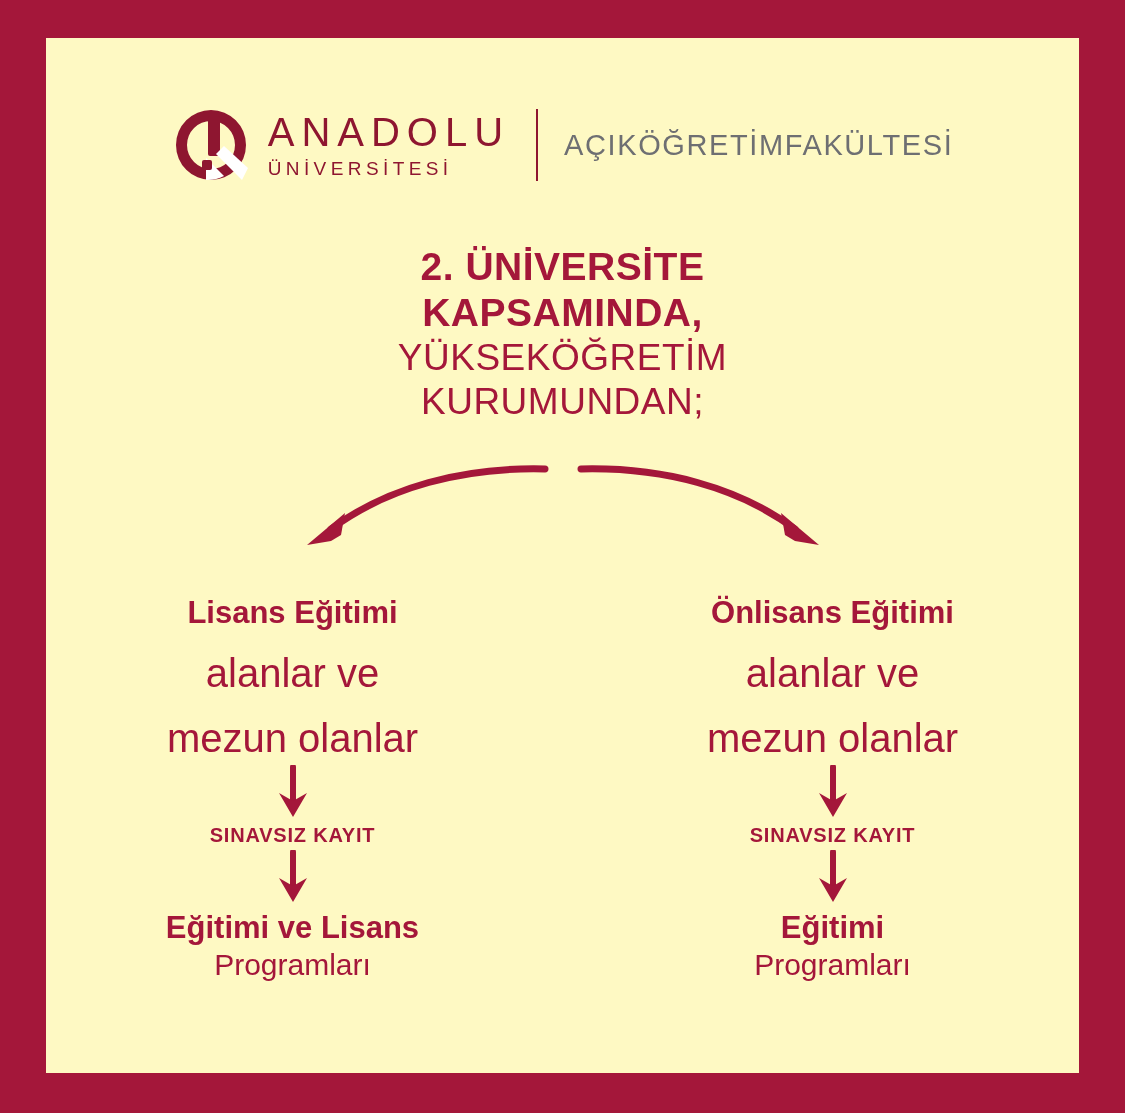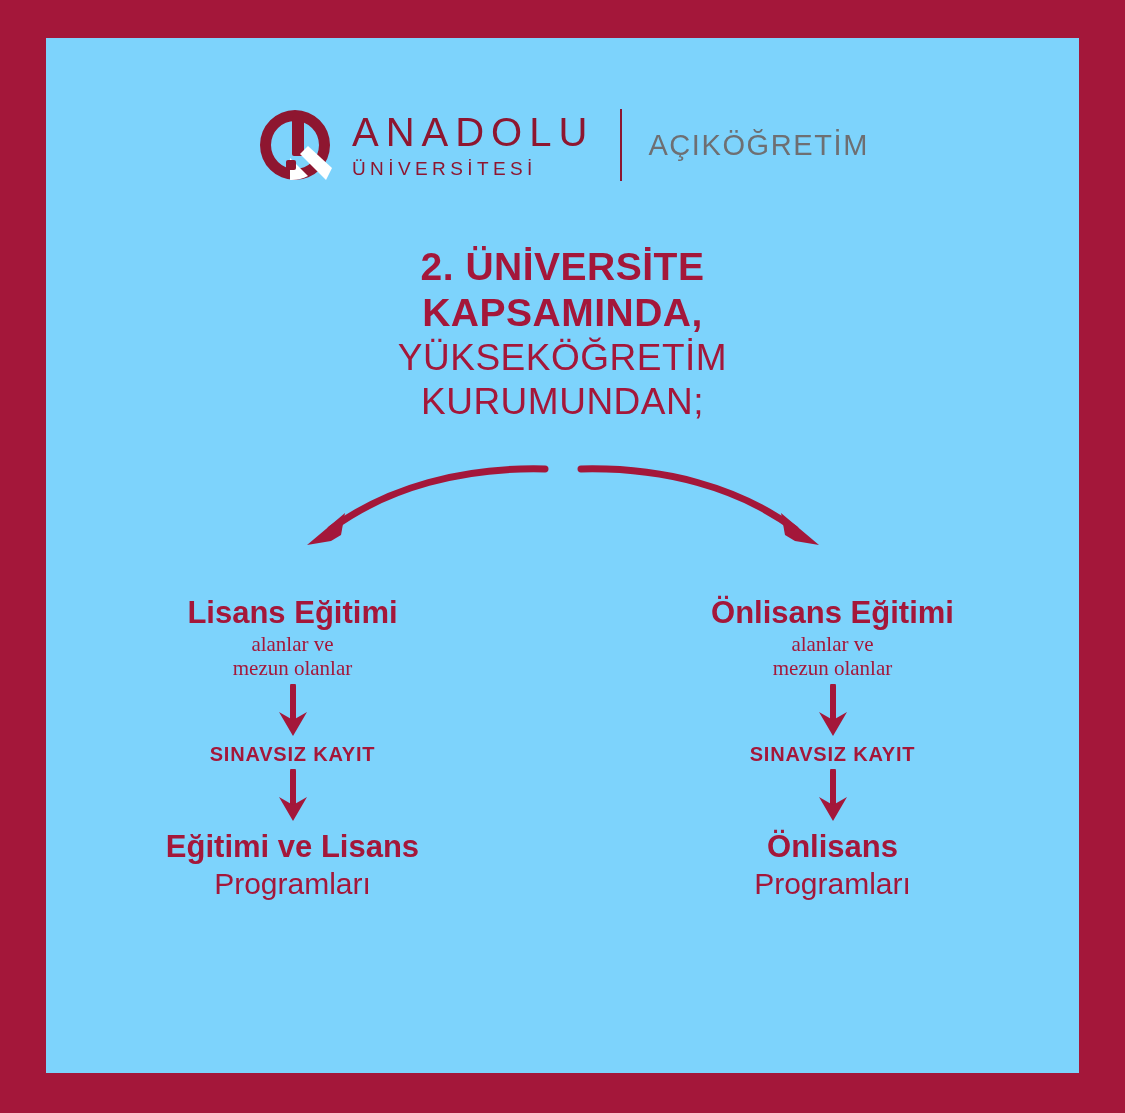--- a/index.html
+++ b/index.html
@@ -21,21 +21,21 @@
     background: #A4173A;
     box-sizing: border-box;
   }
 
   .card {
     position: absolute;
     left: 46px;
     top: 38px;
     width: 1033px;
     height: 1035px;
-    background: #7dd3fc;
+    background: #fef9c3;
     box-sizing: border-box;
     display: flex;
     flex-direction: column;
     align-items: center;
   }
 
   
   .logo-row {
     margin-top: 68px;
     display: flex;
@@ -137,25 +137,24 @@
     width: 330px;
     text-align: center;
     color: #A4173A;
   }
   .col-title {
     font-size: 31px;
     font-weight: bold;
     line-height: 1.2;
   }
   .col-sub {
-    font-size: 21px;
+    font-size: 40px;
     font-weight: 400;
     line-height: 1.18;
-    margin-top: 0;
-    font-family: Liberation Serif, serif;
+    margin-top: 18px;
   }
   .small-arrow {
     height: 62px;
     display: flex;
     align-items: center;
     justify-content: center;
   }
   .small-arrow svg { display:block; }
 
   .step-label {
@@ -192,20 +191,21 @@
           <path d="M44 48 L70 74 L76 62 L52 40 Z" fill="#ffffff"></path>
         </svg>
       </div>
       <div class="logo-wordmark">
         <span class="wordmark-main">ANADOLU</span>
         <span class="wordmark-sub">ÜNİVERSİTESİ</span>
       </div>
       <div class="logo-divider"></div>
       <div class="logo-faculty">
         <span>AÇIKÖĞRETİM</span>
+        <span>FAKÜLTESİ</span>
       </div>
     </div>
 
     <div class="headline">
       <div class="l1">2. ÜNİVERSİTE</div>
       <div class="l2">KAPSAMINDA,</div>
       <div class="l4">YÜKSEKÖĞRETİM</div>
       <div class="l5">KURUMUNDAN;</div>
     </div>
 
@@ -261,19 +261,19 @@
 
         <div class="step-label">SINAVSIZ KAYIT</div>
 
         <div class="small-arrow">
           <svg width="40" height="56" viewBox="0 0 40 56" aria-hidden="true">
             <path d="M20 2 L20 36" stroke="#A4173A" stroke-width="6" stroke-linecap="round" fill="none"></path>
             <path d="M20 52 L6 28 L20 36 L34 28 Z" fill="#A4173A"></path>
           </svg>
         </div>
 
-        <div class="result-title">Önlisans</div>
+        <div class="result-title">Eğitimi</div>
         <div class="result-sub">Programları</div>
       </div>
 
     </div>
   </div>
 </div>
 
 </body></html>

